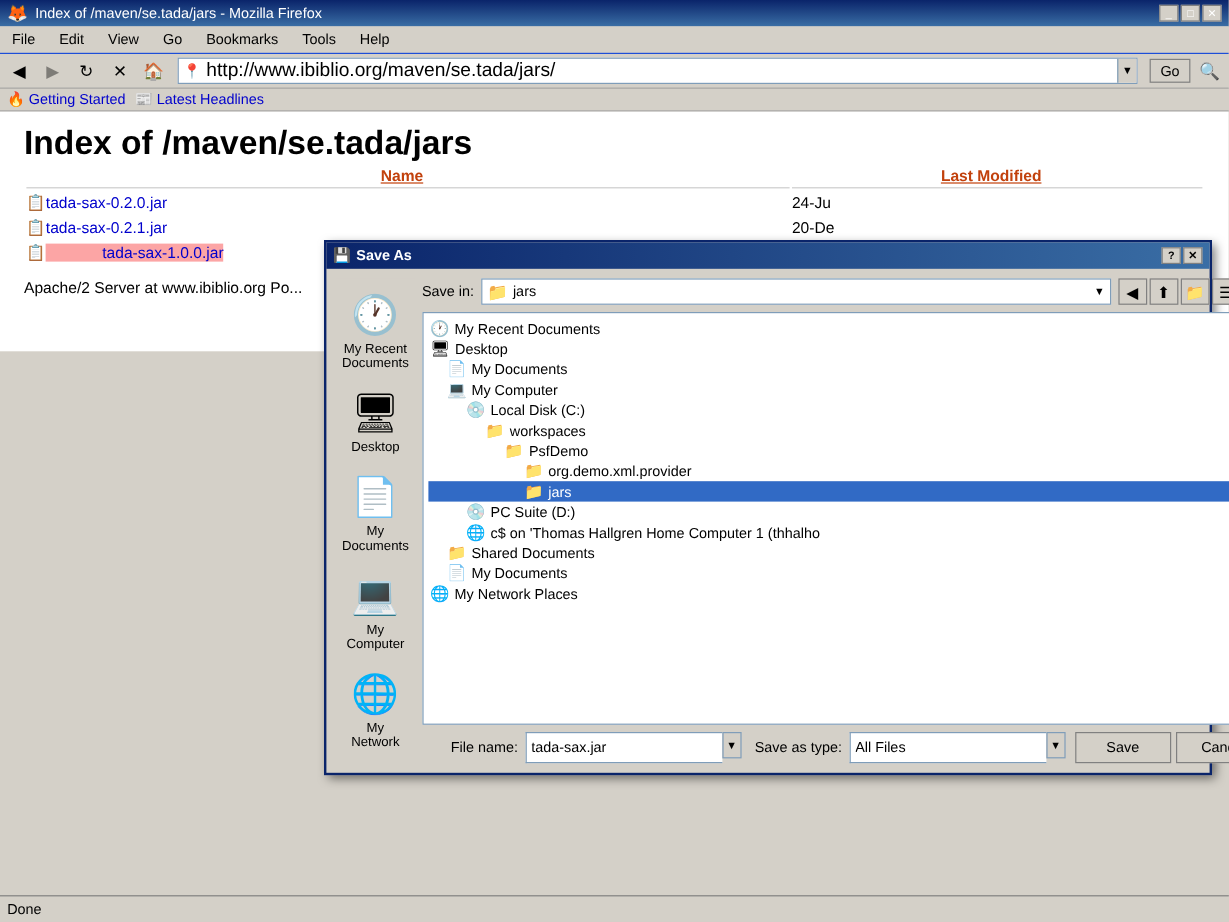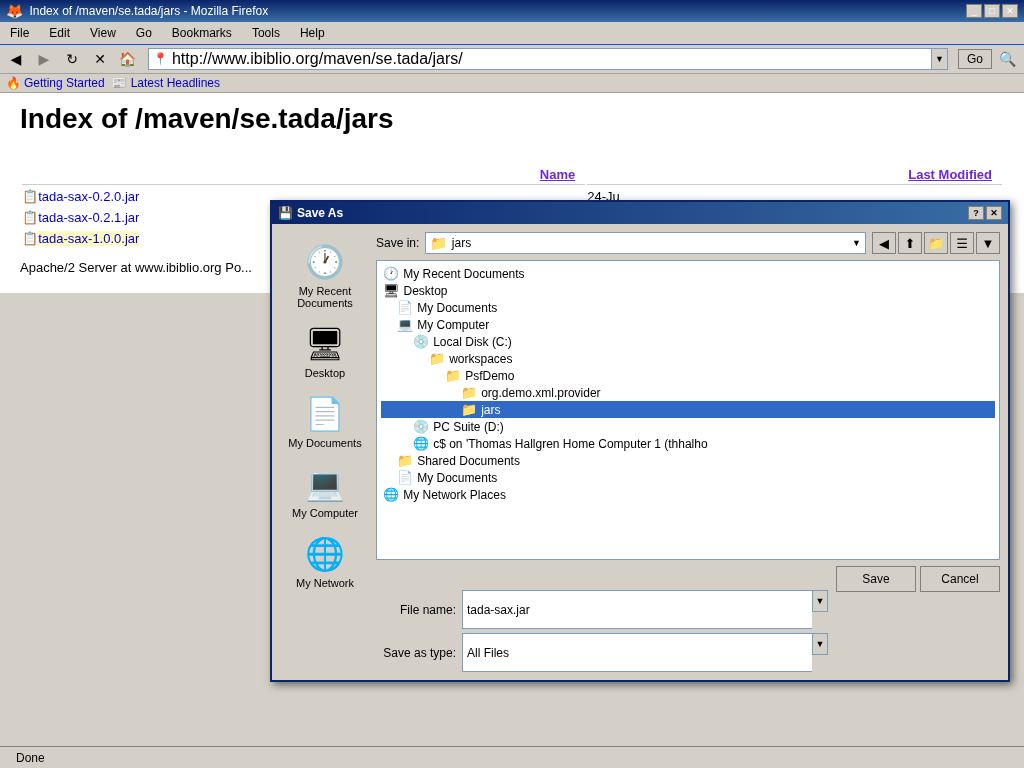--- a/index.html
+++ b/index.html
@@ -101,49 +101,49 @@
 
     
     .page-content {
       background: white;
       padding: 10px 20px;
       min-height: 200px;
     }
     .page-title {
       font-size: 28px;
       font-weight: bold;
-      margin-bottom: 28px;
+      margin-bottom: 0;
     }
     .dir-table {
       font-size: 13px;
       width: 100%;
     }
     .dir-table th {
-      text-align: right;
-      color: #6d28d9;
+      text-align: center;
+      color: #c2410c;
       text-decoration: underline;
       cursor: pointer;
       padding: 2px 10px 2px 0;
       border-bottom: 1px solid #ccc;
     }
     .dir-table td { padding: 2px 10px 2px 0; }
     .dir-table a { color: #0000cc; text-decoration: none; font-size: 13px; }
-    .highlight { background: #fef9c3; color: white; }
+    .highlight { background: #fca5a5; color: white; padding-left: 47px; }
     .server-info { margin-top: 10px; font-size: 13px; }
 
     
     .statusbar {
       position: fixed;
       bottom: 0; left: 0; right: 0;
       height: 22px;
       background: #d4d0c8;
       border-top: 1px solid #808080;
       display: flex;
       align-items: center;
-      padding: 0 16px;
+      padding: 0 6px;
       font-size: 12px;
     }
 
     
     .dialog-overlay {
       position: fixed;
       top: 0; left: 0; right: 0; bottom: 0;
       z-index: 100;
     }
     .dialog {
@@ -299,21 +299,21 @@
       display: flex; align-items: center; justify-content: center;
       cursor: pointer;
       font-size: 9px;
     }
     .fn-combo {
       flex: 1;
       display: flex;
     }
     .fn-combo input {
       flex: 1;
-      height: 39px;
+      height: 26px;
       border: 1px solid #7f9db9;
       border-right: none;
       background: white;
       padding: 0 4px;
       font-size: 12px;
       outline: none;
     }
     .action-buttons {
       display: flex;
       gap: 4px;
@@ -329,23 +329,22 @@
       display: flex; align-items: center; justify-content: center;
     }
     .bottom-rows {
       display: flex;
       align-items: flex-start;
       gap: 4px;
     }
     .bottom-fields {
       flex: 1;
       display: flex;
-      flex-direction: column;
+      flex-direction: row;
       gap: 4px;
-      margin-top: 24px;
     }
   </style>
 </head>
 <body>
 
 <div class="browser-titlebar">
   <span class="title-icon">🦊</span>
   <span class="title-text">Index of /maven/se.tada/jars - Mozilla Firefox</span>
   <div class="win-controls">
     <div class="win-btn">_</div>

